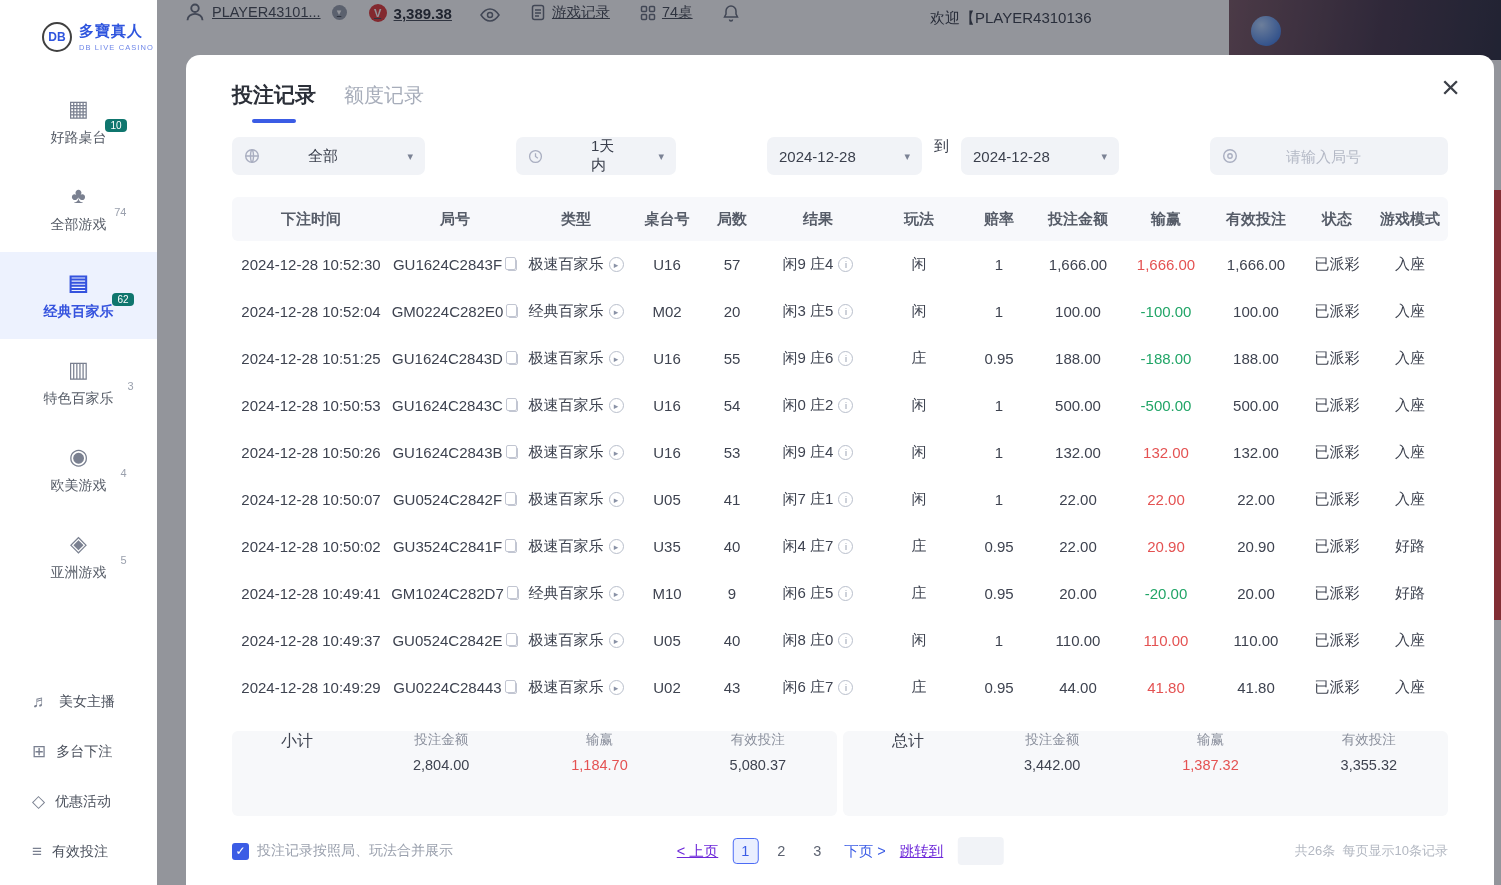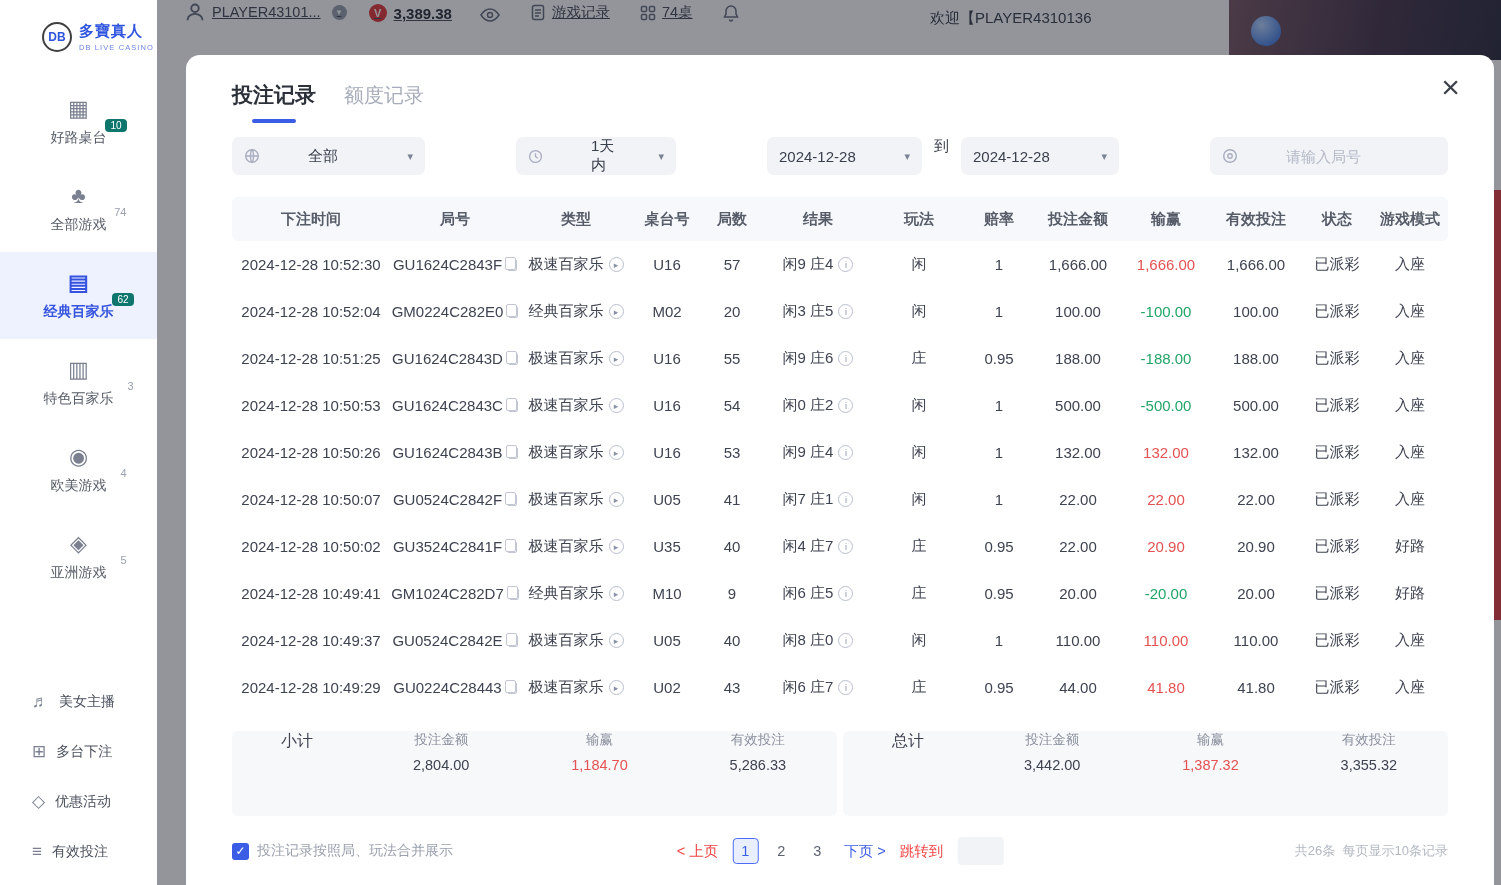--- a/index.html
+++ b/index.html
@@ -83,21 +83,21 @@
   .panel-label { width:130px; text-align:center; font-size:16px; color:#3e4350; }
   .panel-col { flex:1; text-align:center; }
   .panel-col .k { font-size:13.5px; color:#8a8f9c; margin-bottom:8px; }
   .panel-col .v { font-size:14.5px; color:#3e4350; }
   .panel-col .v.red { color:#e45252; }
 
   .modal-footer { display:flex; align-items:center; margin-top:26px; position:relative; }
   .merge { display:flex; align-items:center; gap:8px; color:#9aa0ad; font-size:14px; cursor:pointer; }
   .checkbox { width:17px; height:17px; background:#3b5ce5; border-radius:3px; color:#fff; font-size:12px; display:flex; align-items:center; justify-content:center; flex:none; }
   .pagination { position:absolute; left:50%; transform:translateX(-50%); display:flex; align-items:center; gap:14px; font-size:14.5px; color:#5c6270; }
-  .pg-prev, .pg-jump-label { color:#ef4444; cursor:pointer; }
+  .pg-prev, .pg-jump-label { color:#6d28d9; cursor:pointer;text-decoration:underline; }
   .pg-next { color:#3b5ce5; cursor:pointer; }
   .page { min-width:26px; height:26px; display:flex; align-items:center; justify-content:center; border-radius:4px; color:#5c6270; cursor:pointer; }
   .page.active { border:1px solid #4c6cf5; background:#eaefff; color:#3b5ce5; }
   .jump-input { width:46px; height:28px; background:#f1f3f7; border:none; border-radius:4px; outline:none; font-family:inherit; text-align:center; }
   .records-info { margin-left:auto; color:#b3b8c2; font-size:13px; white-space:pre; }
 </style>
 </head>
 <body>
 
 <div class="stage">
@@ -585,21 +585,21 @@
         <div class="panel-col">
           <div class="k">投注金额</div>
           <div class="v">2,804.00</div>
         </div>
         <div class="panel-col">
           <div class="k">输赢</div>
           <div class="v red">1,184.70</div>
         </div>
         <div class="panel-col">
           <div class="k">有效投注</div>
-          <div class="v">5,286.33</div>
+          <div class="v">5,080.37</div>
         </div>
       </div>
       <div class="panel">
         <div class="panel-label">总计</div>
         <div class="panel-col">
           <div class="k">投注金额</div>
           <div class="v">3,442.00</div>
         </div>
         <div class="panel-col">
           <div class="k">输赢</div>

